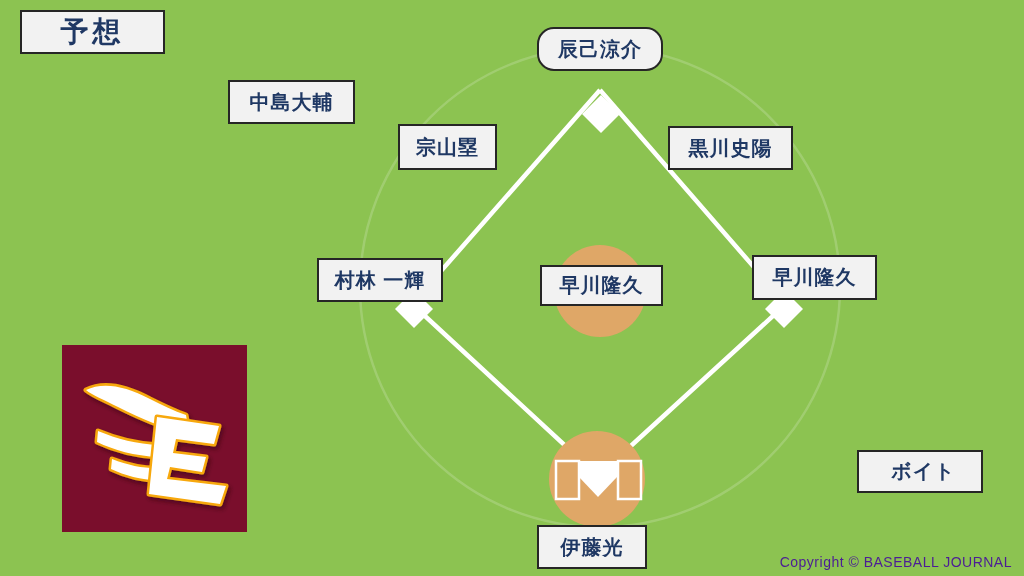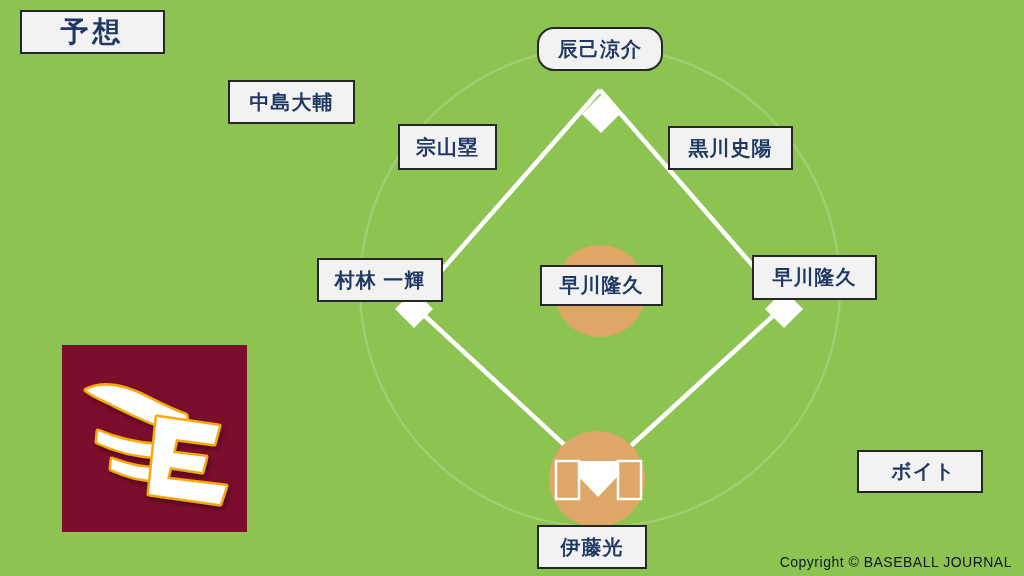--- a/index.html
+++ b/index.html
@@ -36,21 +36,21 @@
     white-space:nowrap;
   }
   .plabel--title{
     font-size:28px;font-weight:700;letter-spacing:4px;
   }
   .logo-box{
     position:absolute;left:62px;top:345px;width:185px;height:187px;
   }
   .copyright{
     position:absolute;right:12px;bottom:6px;
-    color:#0f172a;font-size:14px;font-weight:400;letter-spacing:0.5px;
+    color:#4c1d95;font-size:14px;font-weight:400;letter-spacing:0.5px;
   }
 </style>
 </head>
 <body>
 
 <div class="stage">
 
   <svg class="field-svg" width="1024" height="576" viewBox="0 0 1024 576">
 
     <circle cx="600" cy="287" r="240" fill="none" stroke="rgba(255,255,255,0.18)" stroke-width="2.5"></circle>

